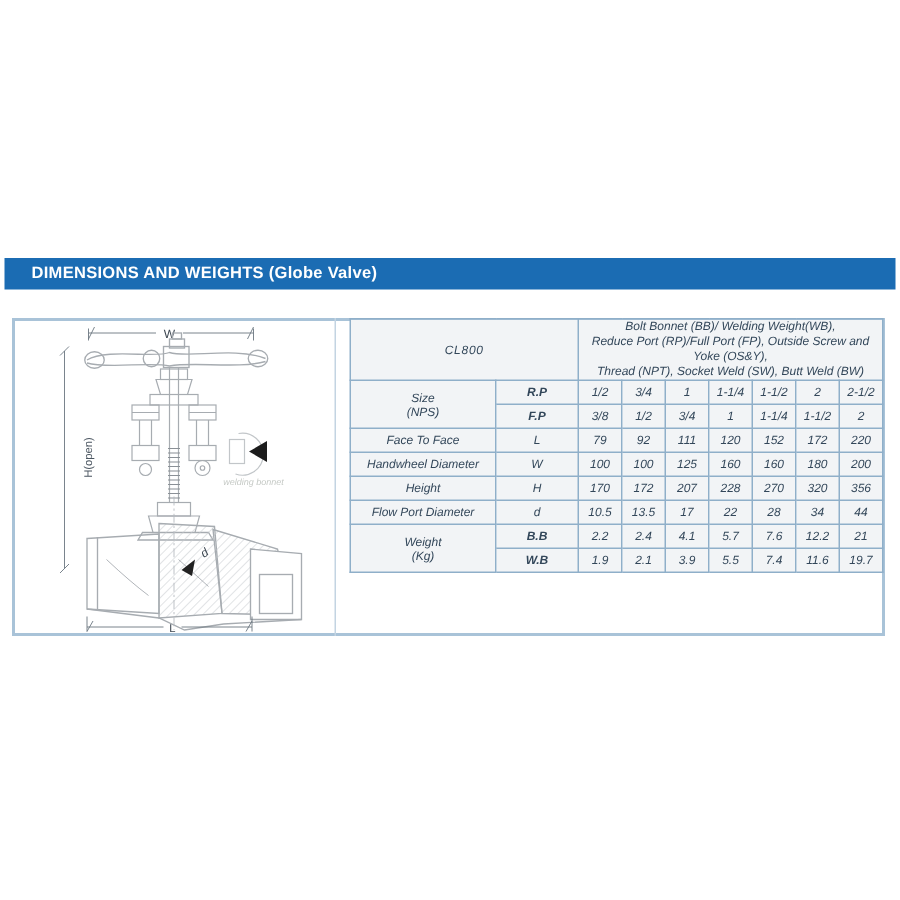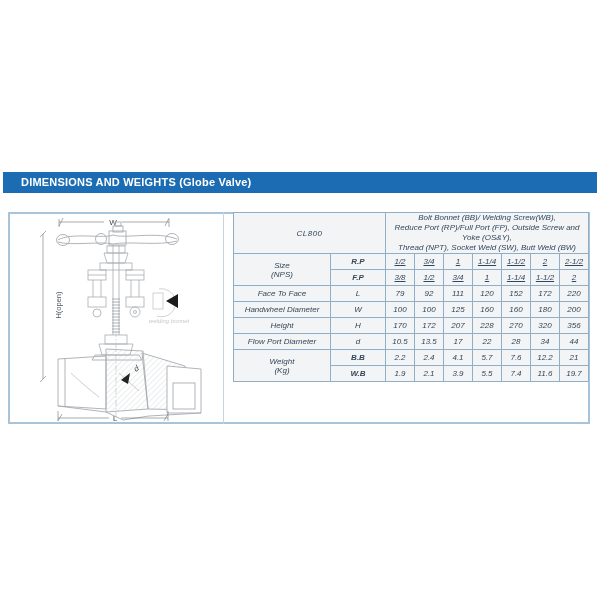--- a/index.html
+++ b/index.html
@@ -19,21 +19,21 @@
        font-size:8px;font-style:italic;color:#33475a;text-align:center;vertical-align:middle;
        padding:0;height:16px;overflow:hidden;}
   td.cl-cell{font-style:normal;font-weight:normal;font-size:14px;color:#1b2836;text-align:left;
        padding-left:8px;letter-spacing:0.5px;}
   td.desc-cell{text-align:left;padding:2px 6px;line-height:10px;font-size:8px;color:#2e3d4e;}
   td.desc-cell b{font-weight:normal;}
   tr.hdr-row td{height:33px;}
   td.label-cell{font-size:8px;color:#33475a;line-height:9px;}
   td.sym-cell{color:#22303d;}
   td.sym-bold{font-weight:bold;}
-  td.val-dark{color:#3d5166;text-decoration:underline;}
+  td.val-dark{color:#3d5166;}
   td.val-num{color:#7d95aa;}
   text{font-family:"Liberation Sans",sans-serif;}
 </style>
 </head>
 <body>
 
 <div class="screen">
 
   <div class="title-bar">
     <div class="title-text">DIMENSIONS AND WEIGHTS (Globe Valve)</div>
@@ -164,21 +164,21 @@
         <col style="width:29px">
         <col style="width:29px">
       <col style="width:29px">
         <col style="width:29px">
         <col style="width:29px">
     </colgroup>
     <tbody id="table-body">
       <tr class="hdr-row">
         <td class="cl-cell" colspan="2">CL800</td>
         <td class="desc-cell" colspan="7">
-            <div><span>Bolt Bonnet (</span><b>BB</b><span>)/ Welding Screw(</span><b>WB</b><span>),</span></div>
+            <div><span>Bolt Bonnet (</span><b>BB</b><span>)/ Welding Weight(</span><b>WB</b><span>),</span></div>
             <div><span>Reduce Port (</span><b>RP</b><span>)/Full Port (</span><b>FP</b><span>), Outside Screw and Yoke (</span><b>OS&amp;Y</b><span>),</span></div>
             <div><span>Thread (</span><b>NPT</b><span>), Socket Weld (</span><b>SW</b><span>), Butt Weld (</span><b>BW</b><span>)</span></div>
           </td>
       </tr>
     <tr>
           <td class="label-cell" rowspan="2">
             <div>Size</div>
             <div>(NPS)</div>
           </td>
           <td class="sym-cell sym-bold">R.P</td>

